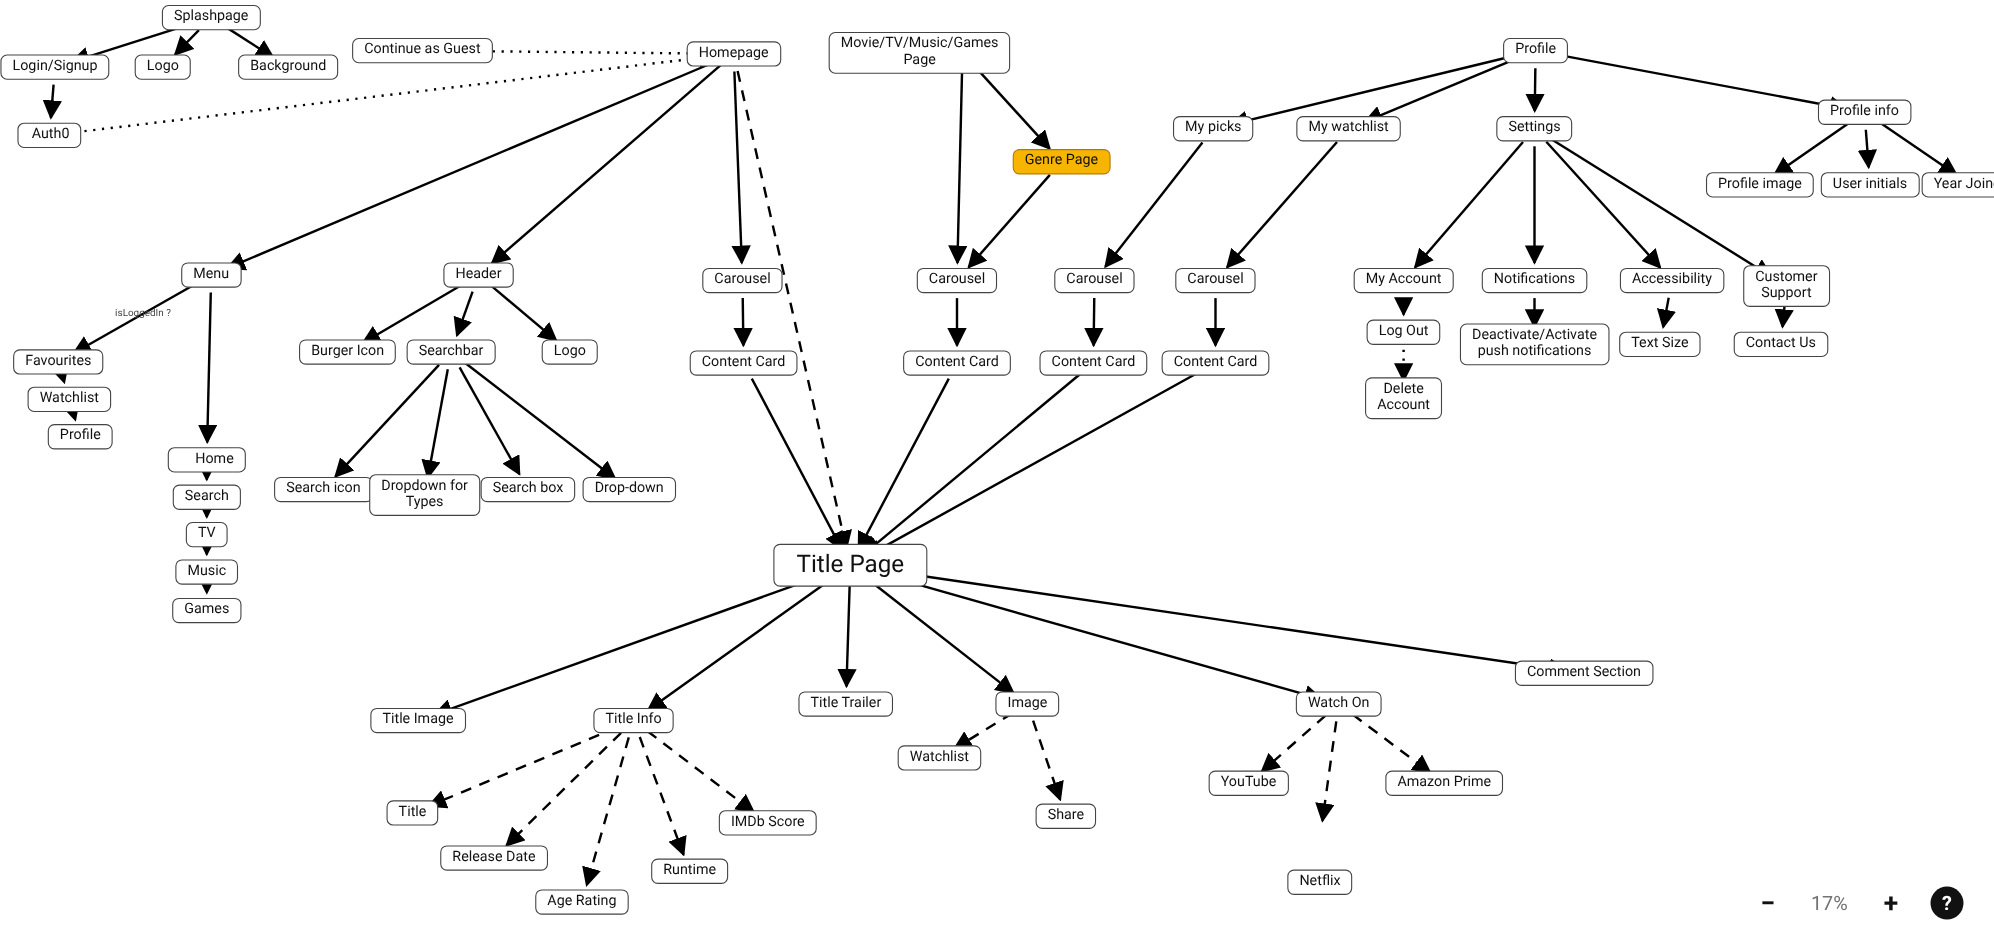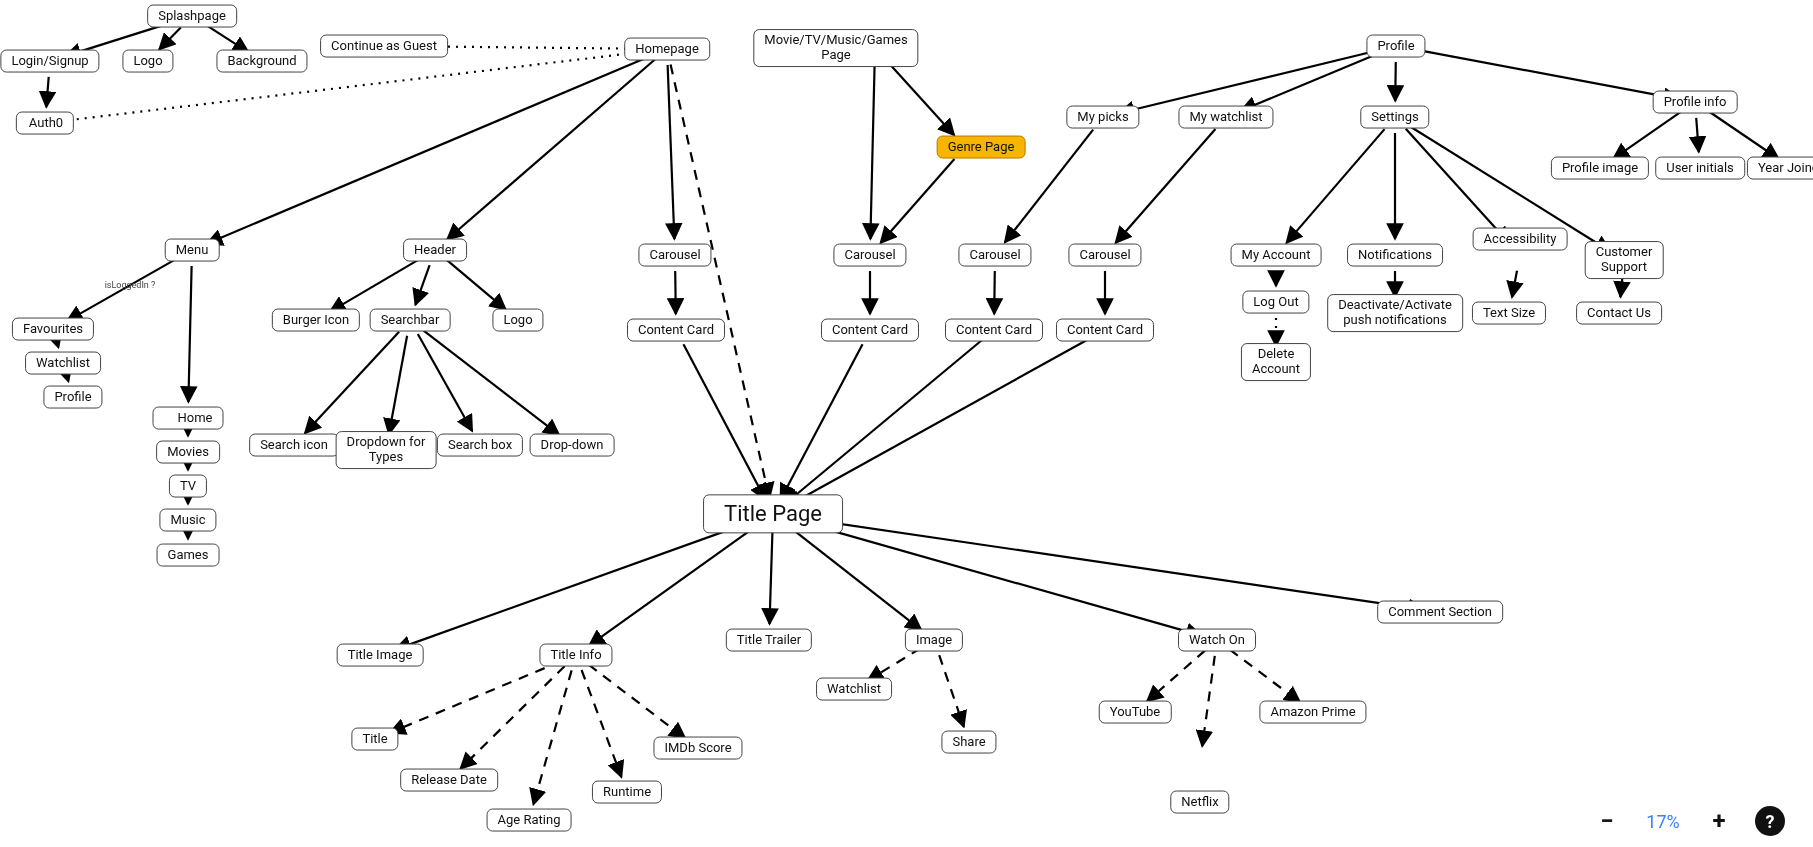--- a/index.html
+++ b/index.html
@@ -34,21 +34,20 @@
     color: #111;
     text-align: center;
     white-space: nowrap;
     box-sizing: border-box;
     transform: translate(-50%, -50%);
     line-height: 1.15;
   }
   .node.highlight {
     background: #f7b500;
     border-color: #b37800;
-    margin-left: 16px;
   }
   .label {
     position: absolute;
     font-size: 9px;
     color: #444;
     transform: translate(-50%, -50%);
     white-space: nowrap;
   }
   
   #zoom-bar {
@@ -68,21 +67,21 @@
     display: flex;
     align-items: center;
     justify-content: center;
     font-size: 24px;
     font-weight: 700;
     color: #111;
     user-select: none;
   }
   #zoom-bar .zoom-value {
     font-size: 18px;
-    color: #3b82f6;
+    color: #737373;
     min-width: 40px;
     text-align: center;
   }
   #zoom-bar .help-btn {
     width: 30px;
     height: 30px;
     border-radius: 50%;
     background: #111;
     color: #fff;
     font-size: 18px;
@@ -184,21 +183,21 @@
       <div class="node" style="left: 148px; top: 61px;">Logo</div>
       <div class="node" style="left: 262px; top: 61px;">Background</div>
       <div class="node" style="left: 45px; top: 123px; padding-left: 12px;">Auth0</div>
       <div class="node" style="left: 384px; top: 46px;">Continue as Guest</div>
       <div class="node" style="left: 667px; top: 49px;">Homepage</div>
       <div class="node" style="left: 192px; top: 250px;">Menu</div>
       <div class="node" style="left: 53px; top: 329px;">Favourites</div>
       <div class="node" style="left: 63px; top: 363px;">Watchlist</div>
       <div class="node" style="left: 73px; top: 397px;">Profile</div>
       <div class="node" style="left: 188px; top: 418px; padding-left: 24px;">Home</div>
-      <div class="node" style="left: 188px; top: 452px;">Movies</div>
+      <div class="node" style="left: 188px; top: 452px;">Search</div>
       <div class="node" style="left: 188px; top: 486px;">TV</div>
       <div class="node" style="left: 188px; top: 520px;">Music</div>
       <div class="node" style="left: 188px; top: 555px;">Games</div>
       <div class="node" style="left: 435px; top: 250px;">Header</div>
       <div class="node" style="left: 316px; top: 320px;">Burger Icon</div>
       <div class="node" style="left: 410px; top: 320px;">Searchbar</div>
       <div class="node" style="left: 518px; top: 320px;">Logo</div>
       <div class="node" style="left: 294px; top: 445px;">Search icon</div>
       <div class="node" style="white-space: pre; left: 386px; top: 450px;">Dropdown for
 Types</div>
@@ -223,21 +222,21 @@
       <div class="node" style="left: 994px; top: 330px;">Content Card</div>
       <div class="node" style="left: 1105px; top: 255px;">Carousel</div>
       <div class="node" style="left: 1105px; top: 330px;">Content Card</div>
       <div class="node" style="left: 1276px; top: 255px;">My Account</div>
       <div class="node" style="left: 1276px; top: 302px;">Log Out</div>
       <div class="node" style="white-space: pre; left: 1276px; top: 362px;">Delete
 Account</div>
       <div class="node" style="left: 1395px; top: 255px;">Notifications</div>
       <div class="node" style="white-space: pre; left: 1395px; top: 313px;">Deactivate/Activate
 push notifications</div>
-      <div class="node" style="left: 1520px; top: 239px;">Accessibility</div>
+      <div class="node" style="left: 1520px; top: 255px;">Accessibility</div>
       <div class="node" style="left: 1509px; top: 313px;">Text Size</div>
       <div class="node" style="white-space: pre; left: 1624px; top: 260px;">Customer
 Support</div>
       <div class="node" style="left: 1619px; top: 313px;">Contact Us</div>
       <div class="node" style="font-size: 22px; padding: 6px 20px; left: 773px; top: 514px;">Title Page</div>
       <div class="node" style="left: 380px; top: 655px;">Title Image</div>
       <div class="node" style="left: 576px; top: 655px;">Title Info</div>
       <div class="node" style="left: 769px; top: 640px;">Title Trailer</div>
       <div class="node" style="left: 934px; top: 640px;">Image</div>
       <div class="node" style="left: 1217px; top: 640px;">Watch On</div>

